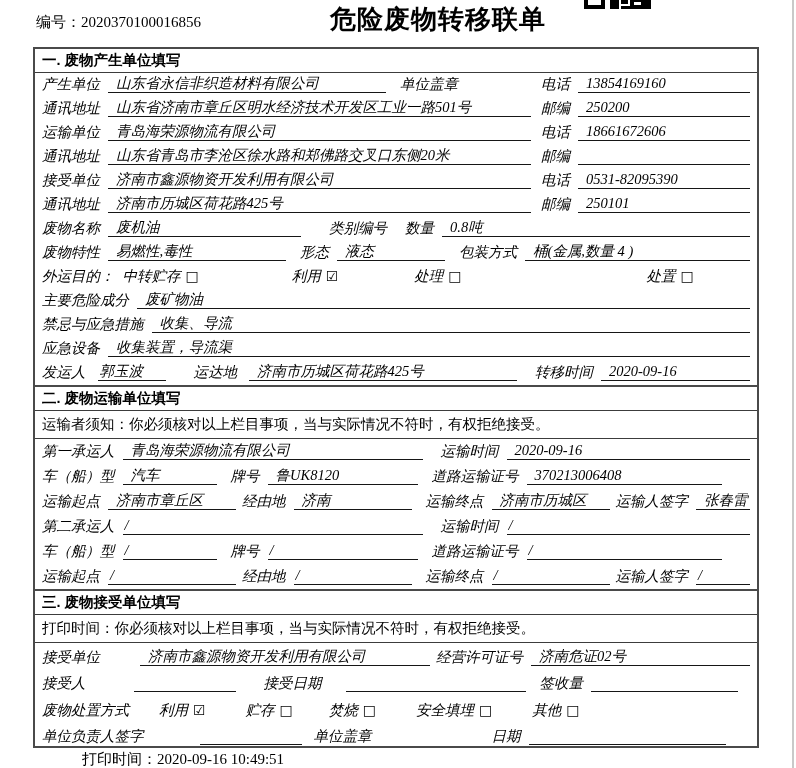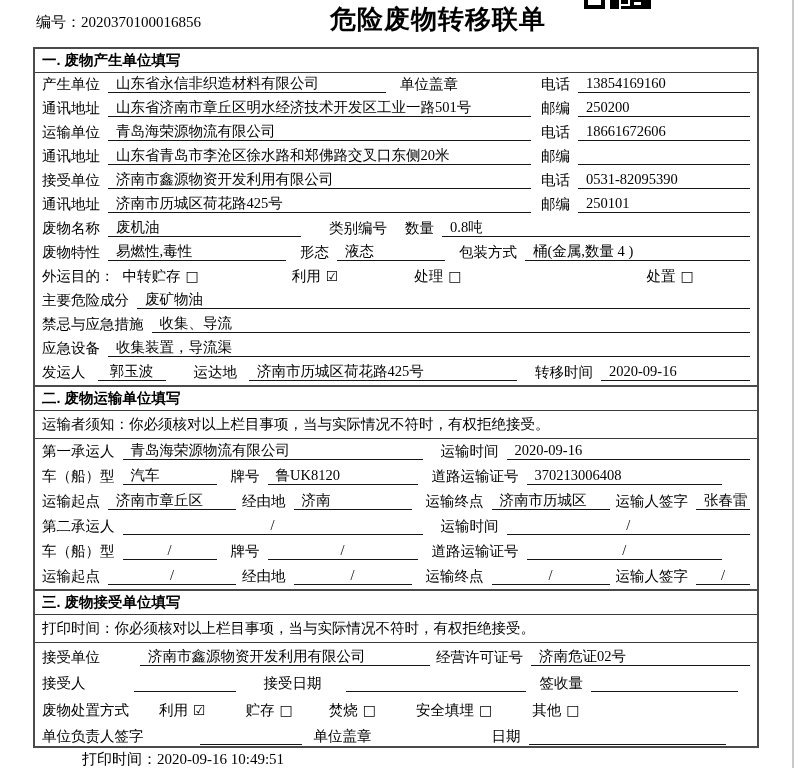--- a/index.html
+++ b/index.html
@@ -22,30 +22,30 @@
   
   .form { position:absolute; left:33px; top:47px; width:726px; height:701px;
           border:2px solid #4a4a4a; background:#fff; }
   .sec-h { height:24px; line-height:23px; padding-left:7px; font-weight:bold;
            font-family:"Liberation Sans","DejaVu Sans",sans-serif; font-size:14.5px;
            border-bottom:1px solid #3c3c3c; }
   .sec { border-top:0; }
   .sec + .sec { border-top:2px solid #4a4a4a; }
   .note { height:28px; line-height:27px; padding-left:7px; border-bottom:1px solid #3c3c3c; white-space:nowrap; }
 
-  .row { display:flex; align-items:flex-end; padding:0 7px 4px 7px; }
+  .row { display:flex; align-items:flex-end; padding:0 7px 4px 7px;font-style:italic; }
   .s1 .row { height:24px; }
   .s2 .row { height:25px; }
   .s3 .row { height:26.5px; }
 
   .lbl { white-space:nowrap; line-height:18px; flex:none; }
   .val { border-bottom:1px solid #161616; white-space:nowrap; overflow:hidden;
          line-height:18px; min-height:19px; padding:16px 2px 0 8px; margin-left:8px; flex:none; }
   .val.grow { flex:1 1 auto; }
-  .val.c { text-align:center; padding-left:2px; }
+  .val.c { text-align:left; padding-left:2px; }
 
   .opt { white-space:nowrap; line-height:18px; flex:none; }
   .box { font-family:"DejaVu Sans",sans-serif; font-size:14px; padding-left:5px; }
 
   
   .w68{width:68px}.w94{width:94px}.w102{width:102px}.w108{width:108px}.w118{width:118px}
   .w128{width:128px}.w150{width:150px}.w168{width:168px}.w172{width:172px}.w178{width:178px}
   .w180{width:180px}.w193{width:193px}.w268{width:268px}.w278{width:278px}.w290{width:290px}
   .w300{width:300px}.w423{width:423px}
   .mla{margin-left:auto}

